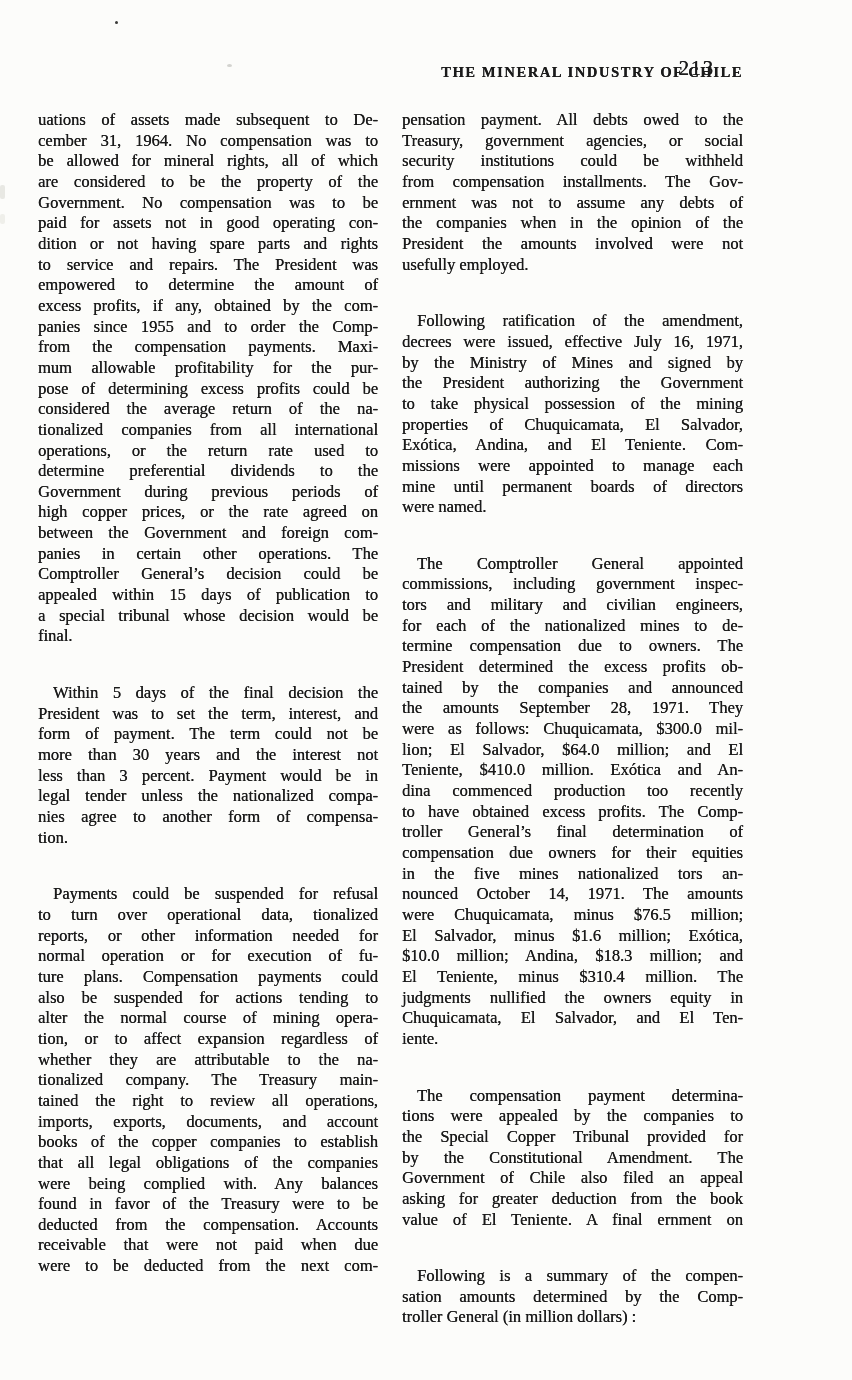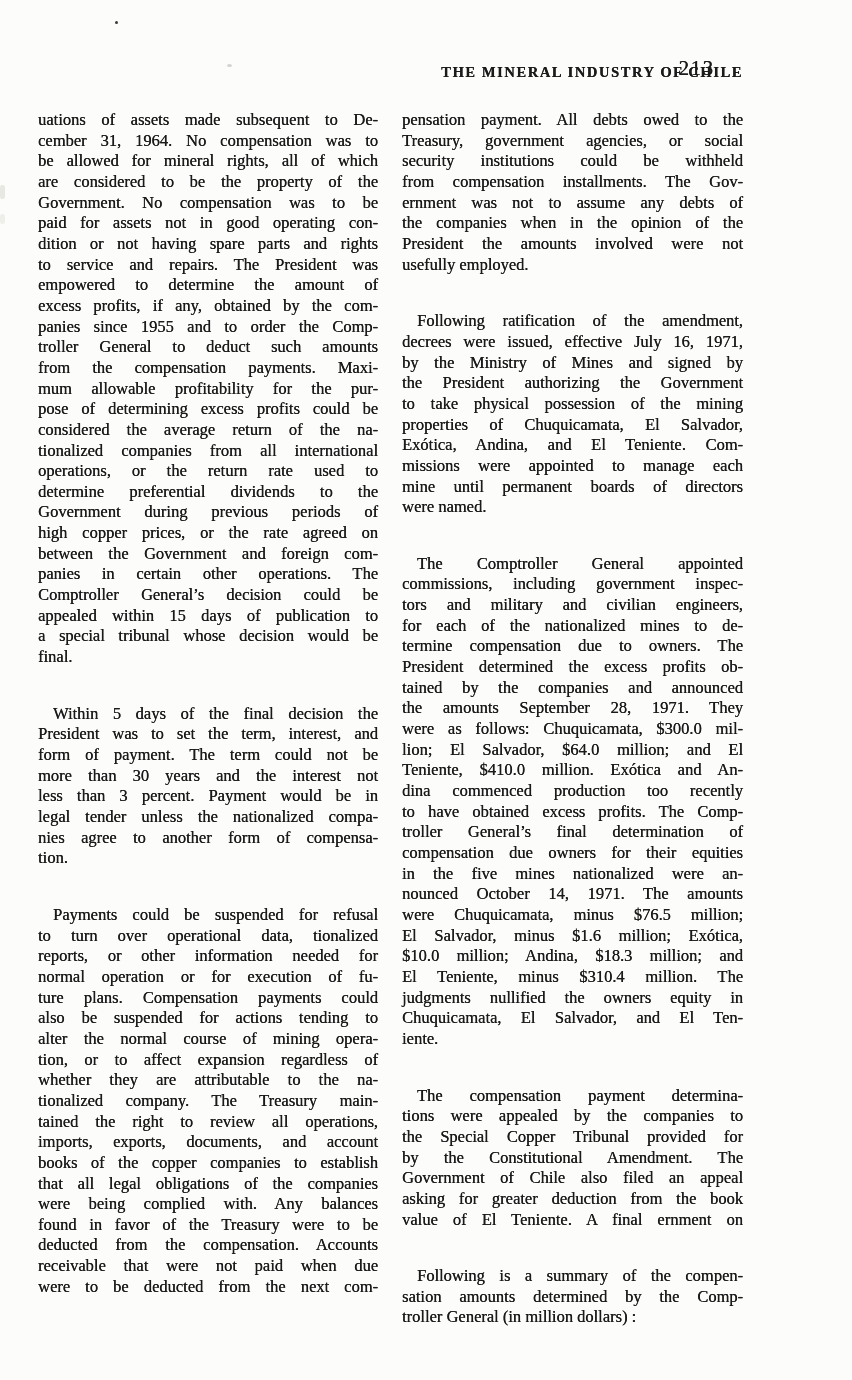--- a/index.html
+++ b/index.html
@@ -82,21 +82,20 @@
           <div class="line">cember 31, 1964. No compensation was to</div>
           <div class="line">be allowed for mineral rights, all of which</div>
           <div class="line">are considered to be the property of the</div>
           <div class="line">Government. No compensation was to be</div>
           <div class="line">paid for assets not in good operating con-</div>
           <div class="line">dition or not having spare parts and rights</div>
           <div class="line">to service and repairs. The President was</div>
           <div class="line">empowered to determine the amount of</div>
           <div class="line">excess profits, if any, obtained by the com-</div>
           <div class="line">panies since 1955 and to order the Comp-</div>
-          <div class="line">troller General to deduct such amounts</div>
           <div class="line">from the compensation payments. Maxi-</div>
           <div class="line">mum allowable profitability for the pur-</div>
           <div class="line">pose of determining excess profits could be</div>
           <div class="line">considered the average return of the na-</div>
           <div class="line">tionalized companies from all international</div>
           <div class="line">operations, or the return rate used to</div>
           <div class="line">determine preferential dividends to the</div>
           <div class="line">Government during previous periods of</div>
           <div class="line">high copper prices, or the rate agreed on</div>
           <div class="line">between the Government and foreign com-</div>
@@ -170,21 +169,21 @@
           <div class="line">President determined the excess profits ob-</div>
           <div class="line">tained by the companies and announced</div>
           <div class="line">the amounts September 28, 1971. They</div>
           <div class="line">were as follows: Chuquicamata, $300.0 mil-</div>
           <div class="line">lion; El Salvador, $64.0 million; and El</div>
           <div class="line">Teniente, $410.0 million. Exótica and An-</div>
           <div class="line">dina commenced production too recently</div>
           <div class="line">to have obtained excess profits. The Comp-</div>
           <div class="line">troller General’s final determination of</div>
           <div class="line">compensation due owners for their equities</div>
-          <div class="line">in the five mines nationalized were an-</div>
+          <div class="line">in the five mines nationalized tors an-</div>
           <div class="line">nounced October 14, 1971. The amounts</div>
           <div class="line">were Chuquicamata, minus $76.5 million;</div>
           <div class="line">El Salvador, minus $1.6 million; Exótica,</div>
           <div class="line">$10.0 million; Andina, $18.3 million; and</div>
           <div class="line">El Teniente, minus $310.4 million. The</div>
           <div class="line">judgments nullified the owners equity in</div>
           <div class="line">Chuquicamata, El Salvador, and El Ten-</div>
           <div class="line para-end">iente.</div>
         </div>
         <div>

